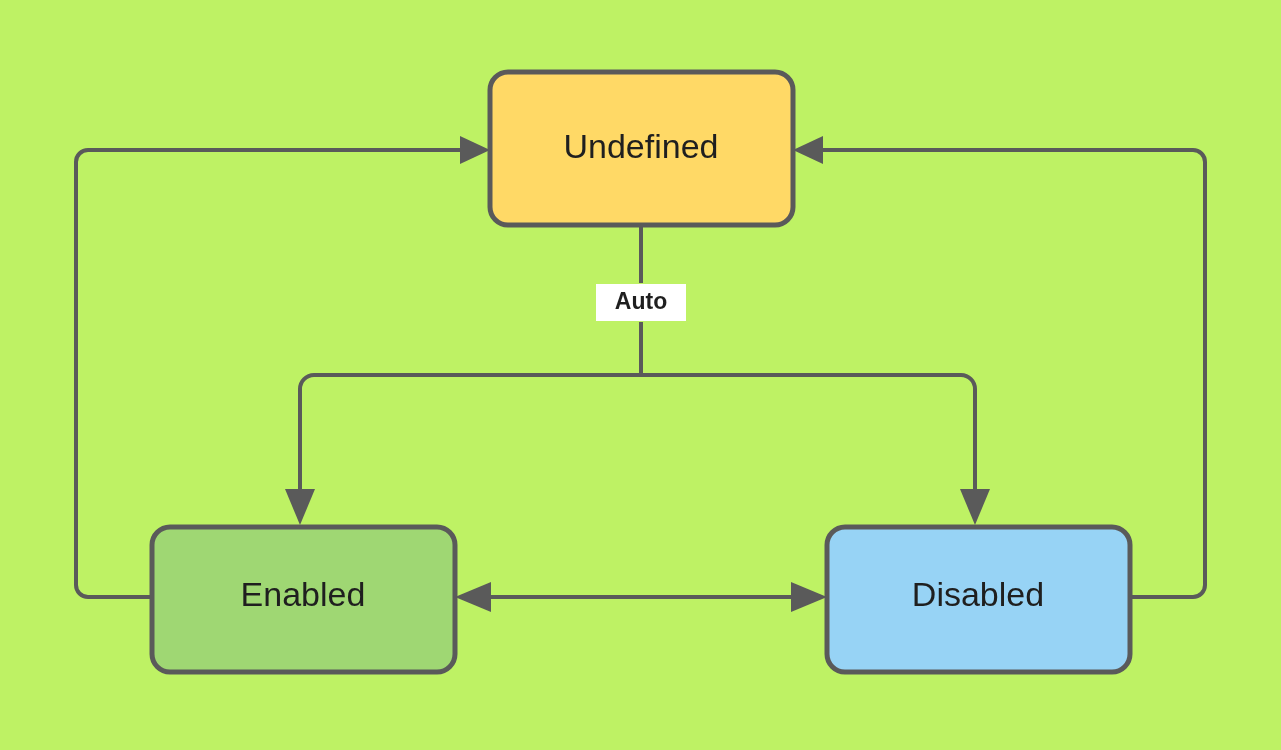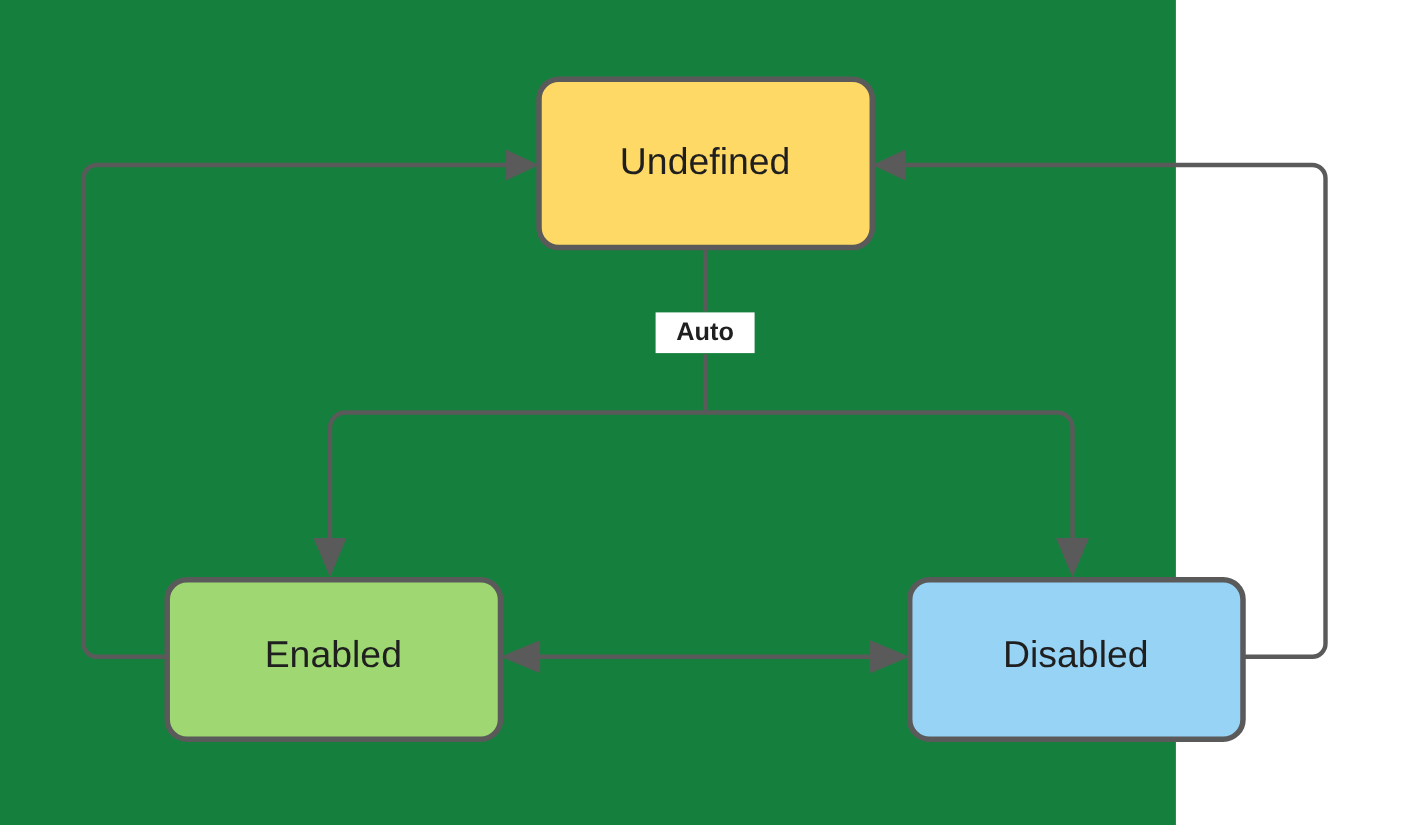--- a/index.html
+++ b/index.html
@@ -9,23 +9,23 @@
     background: #ffffff;
   }
   body {
     width: 1281px;
     height: 750px;
     font-family: "Liberation Sans", sans-serif;
     overflow: hidden;
   }
   #diagram-root {
     position: relative;
-    width: 1069px;
+    width: 1281px;
     height: 750px;
-    background: #15803d;
+    background: #bef264;
   }
   svg.diagram-canvas {
     position: absolute;
     top: 0;
     left: 0;
     width: 1281px;
     height: 750px;
   }
   .node-rect {
     stroke-width: 5;

